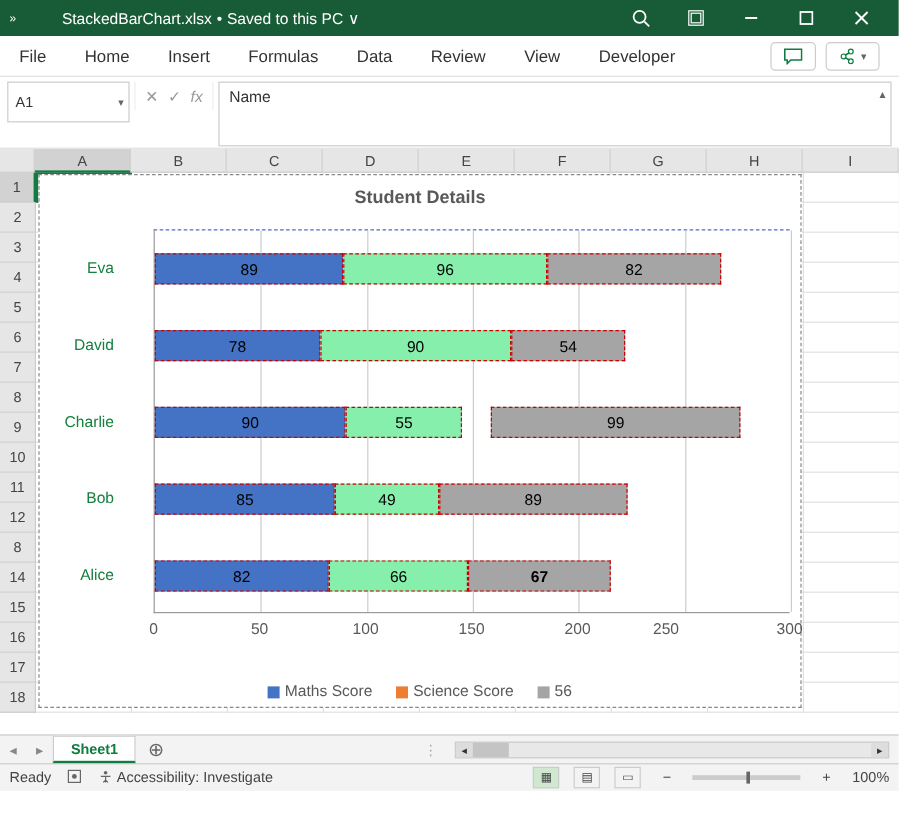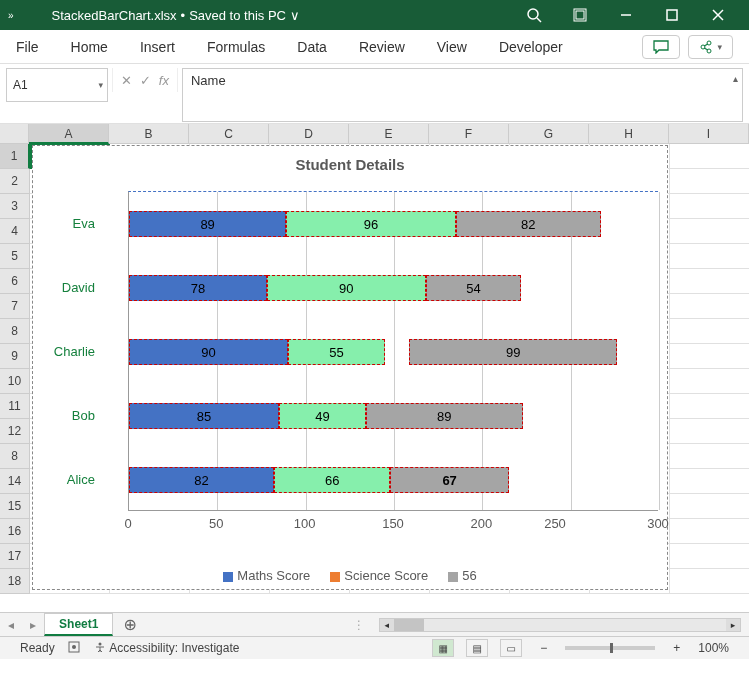--- a/index.html
+++ b/index.html
@@ -62,21 +62,21 @@
 
 .sheettabs { height: 24px; display: flex; align-items: center; border-top: 1px solid #ccc; background: #f3f3f3; font-size: 12px; }
 .sheettabs .nav { padding: 0 8px; color: #888; cursor: pointer; }
 .sheettabs .tab { padding: 3px 14px; background: #fff; border: 1px solid #ccc; border-bottom: 2px solid #107c41; color: #107c41; font-weight: 600; cursor: pointer; }
 .sheettabs .add { padding: 0 10px; color: #666; cursor: pointer; font-size: 16px; }
 .hscroll { flex: 1; margin: 0 8px; height: 14px; background: #e8e8e8; border: 1px solid #ccc; position: relative; }
 .hscroll .thumb { position: absolute; left: 0; width: 30px; top: 0; bottom: 0; background: #c4c4c4; }
 .hscroll .arr { position: absolute; top: 0; bottom: 0; width: 14px; display: flex; align-items: center; justify-content: center; font-size: 9px; background: #ddd; }
 
 
-.status { height: 23px; background: #f3f3f3; border-top: 1px solid #ccc; display: flex; align-items: center; font-size: 12px; color: #444; padding: 0 20px; gap: 12px; }
+.status { height: 23px; background: #f3f3f3; border-top: 1px solid #ccc; display: flex; align-items: center; font-size: 12px; color: #444; padding: 0 8px; gap: 12px; }
 .status .spacer { flex: 1; }
 .status .vbtn { width: 22px; height: 18px; border: 1px solid #ccc; display: flex; align-items: center; justify-content: center; cursor: pointer; font-size: 10px; }
 .status .vbtn.active { background: #d0e8d0; }
 .zoom-slider { width: 90px; height: 4px; background: #ccc; position: relative; }
 .zoom-slider .knob { position: absolute; left: 50%; top: -3px; width: 3px; height: 10px; background: #666; }
 </style>
 </head>
 <body>
 
 <div class="titlebar">

